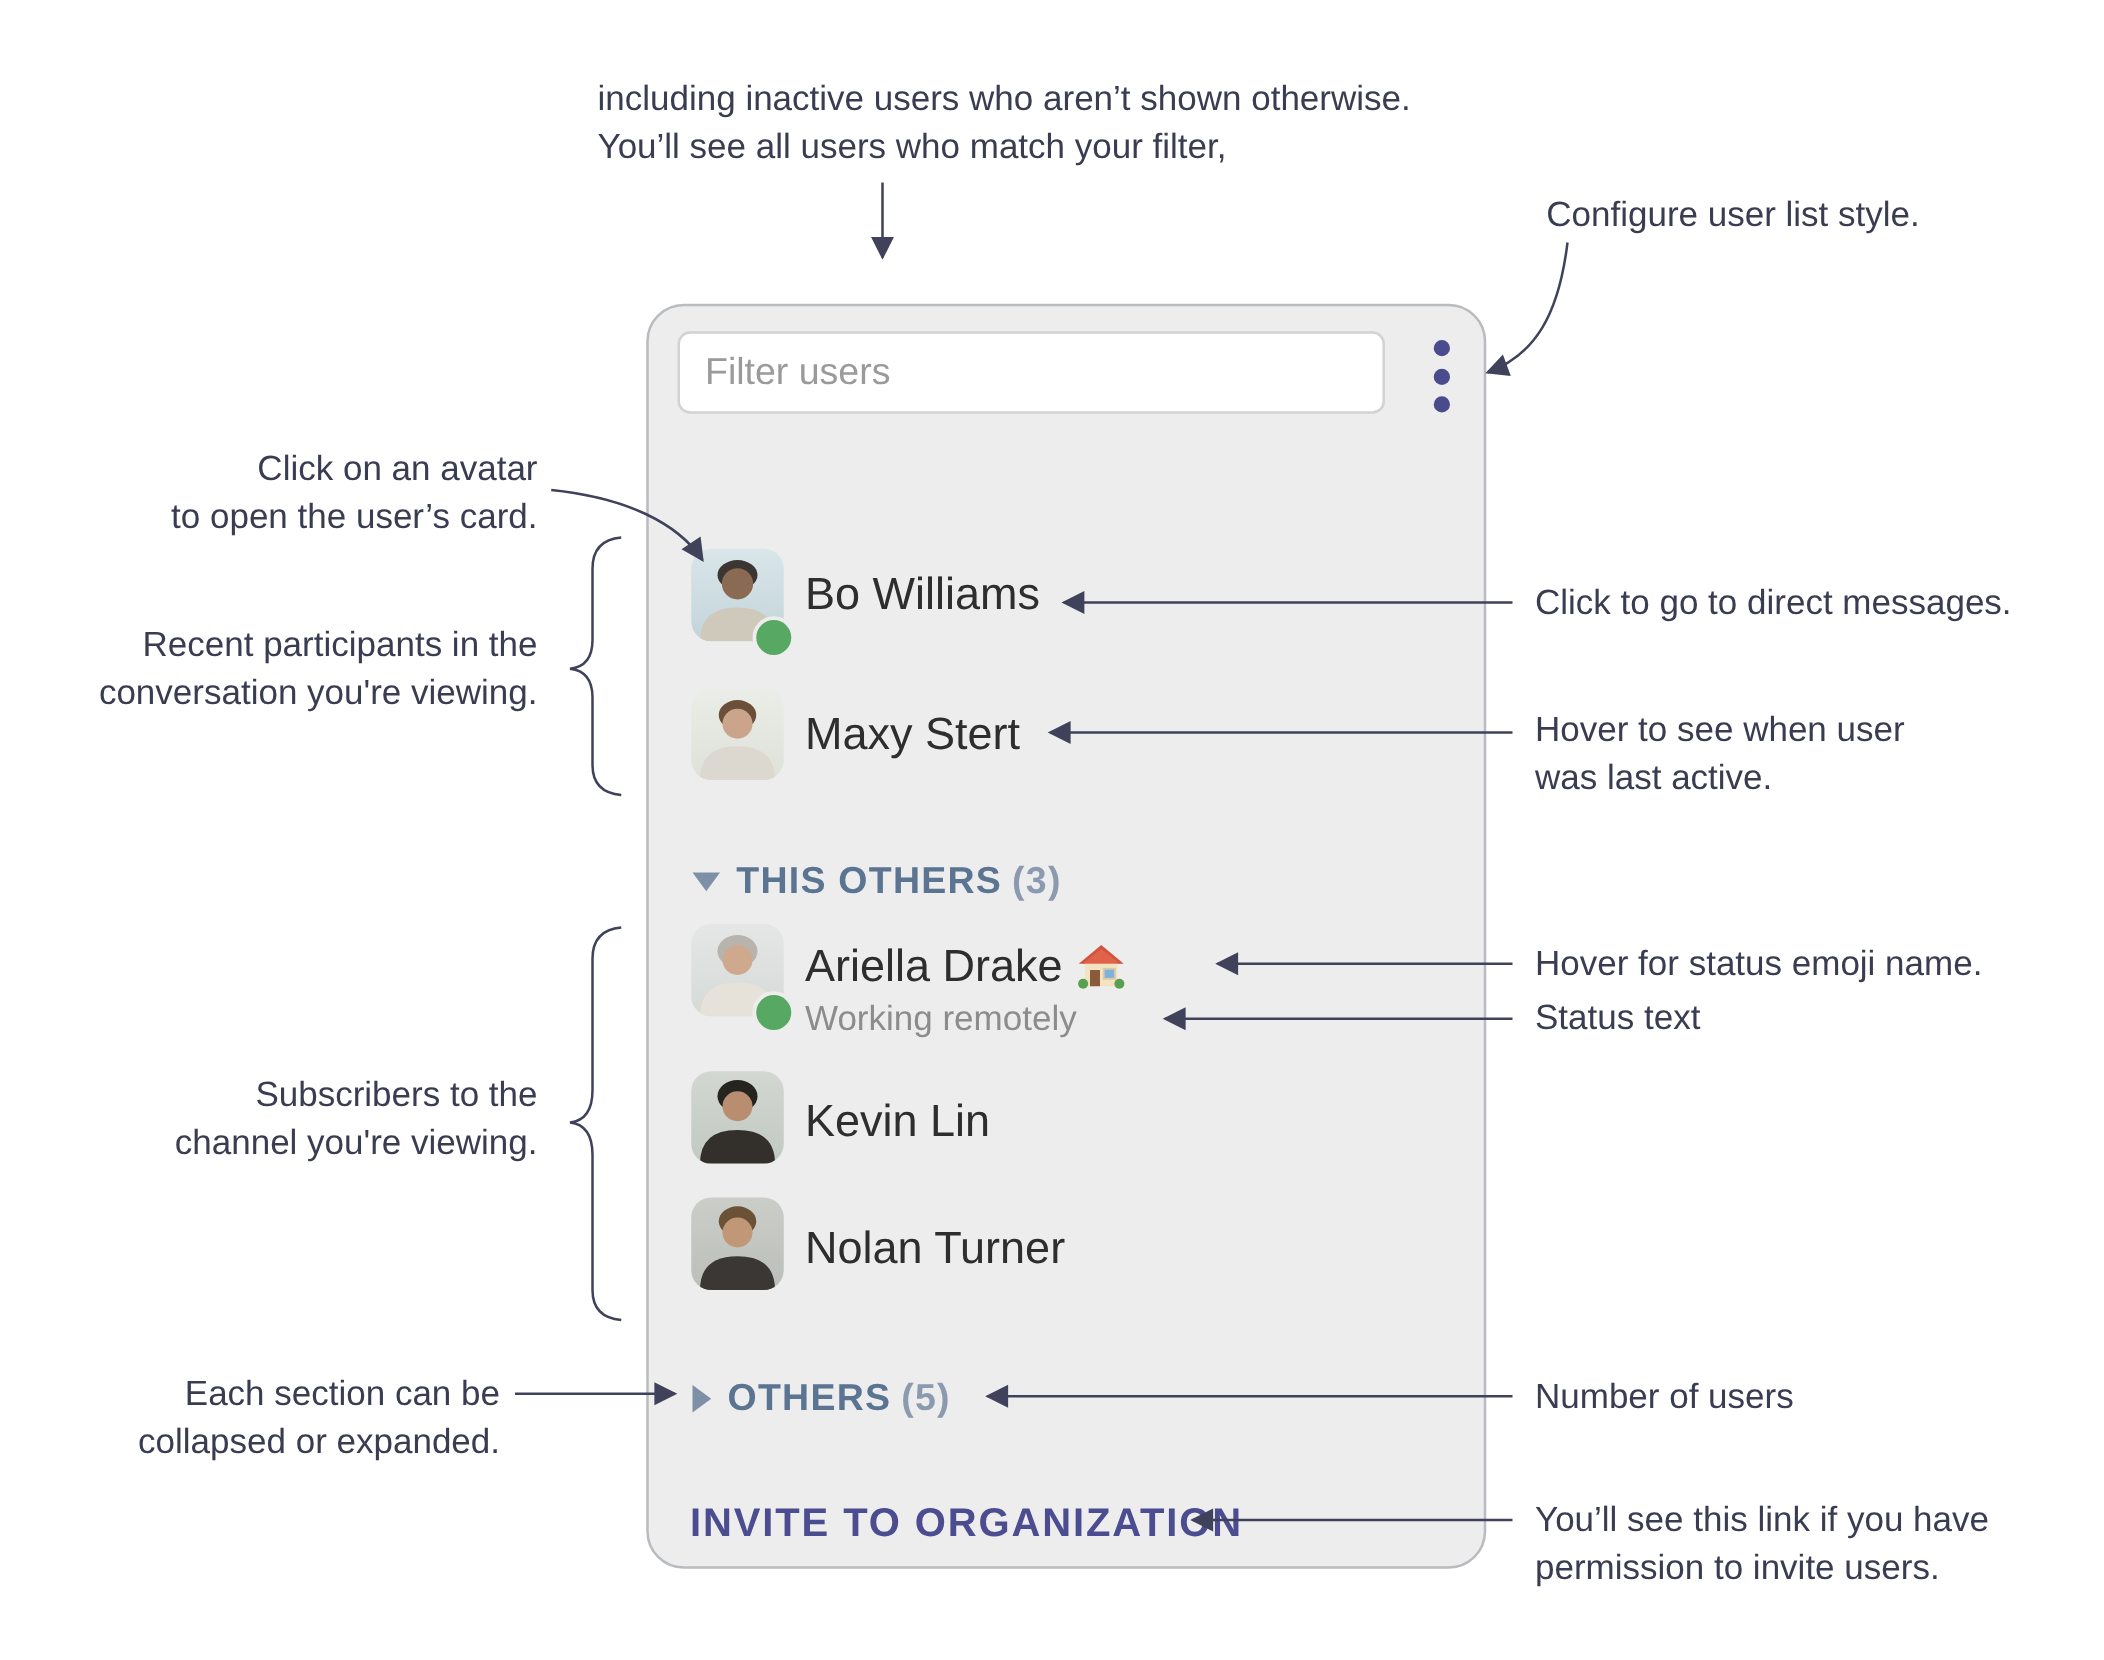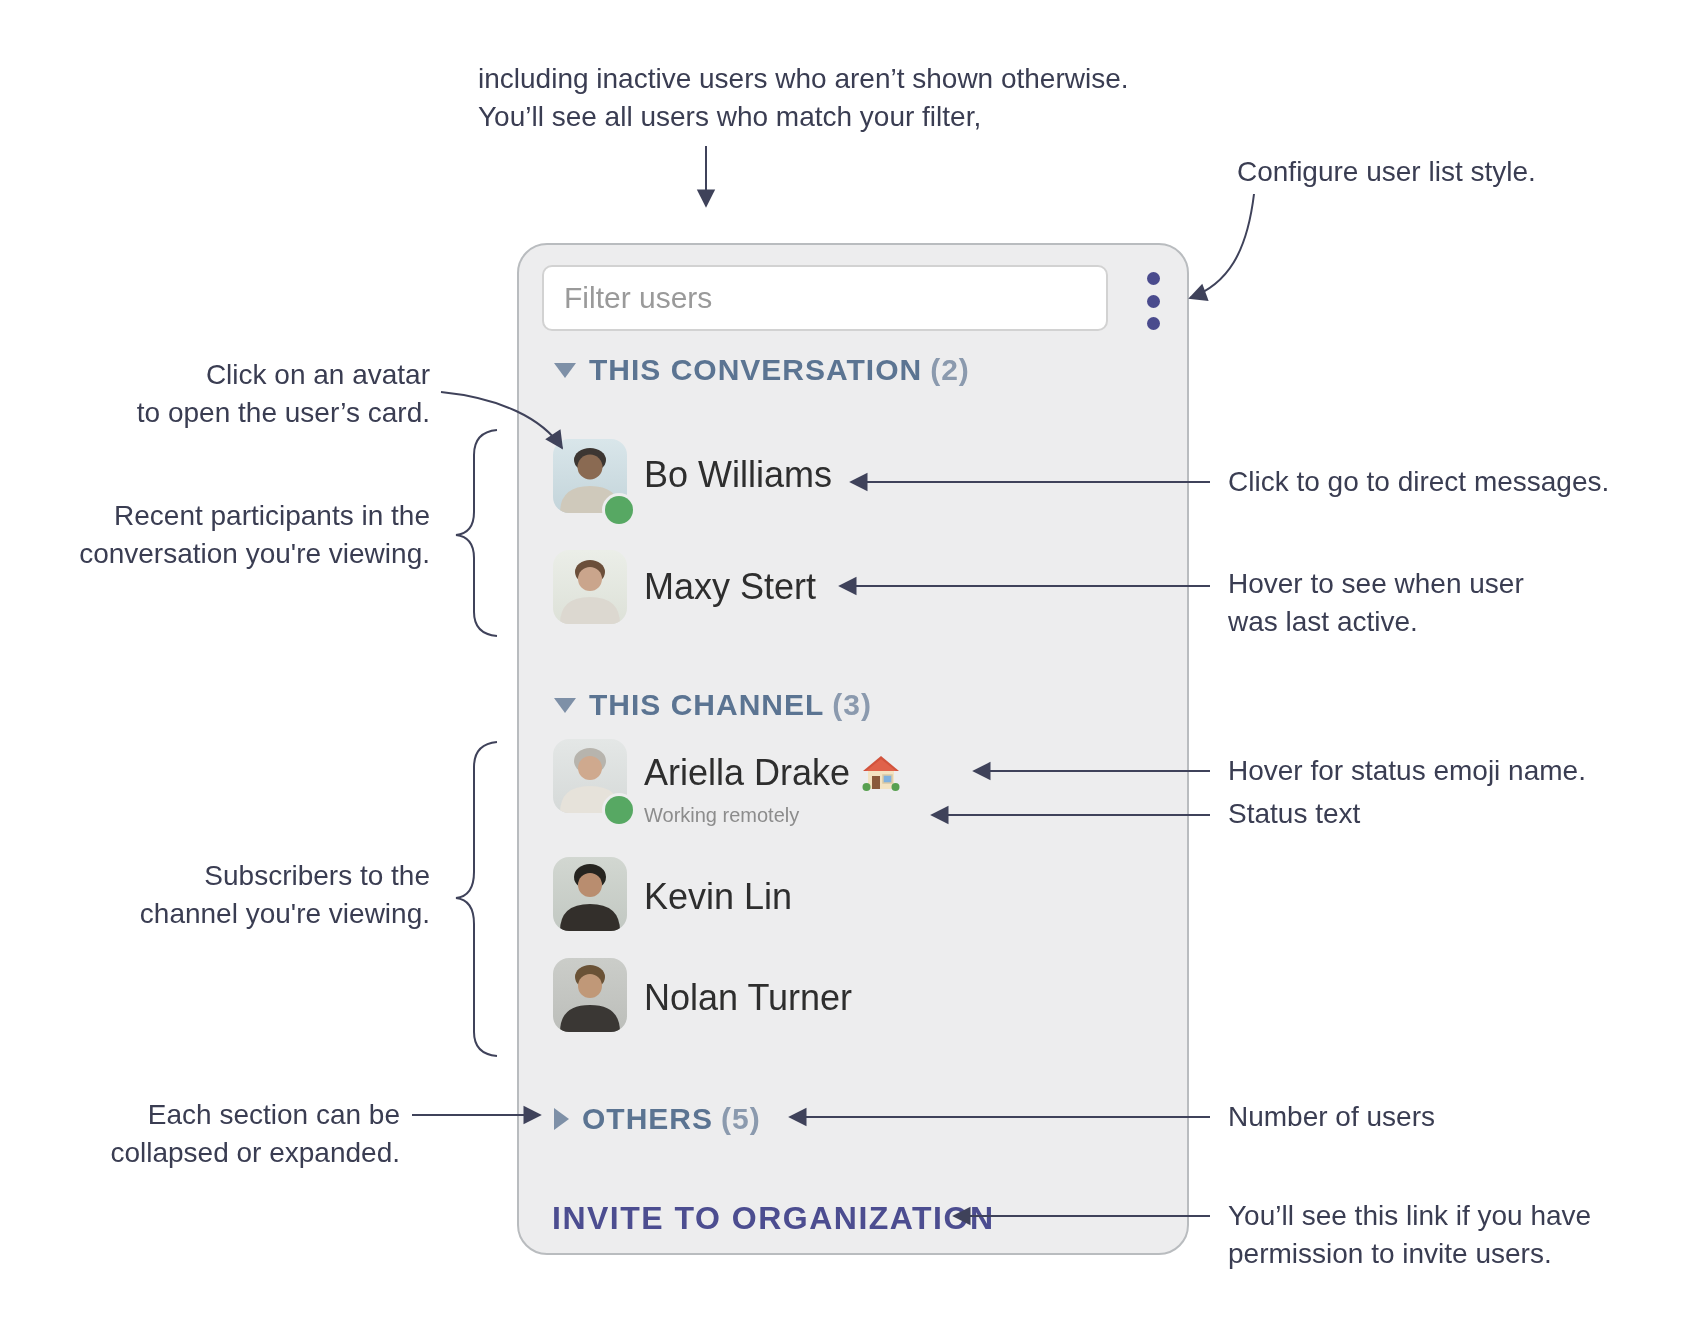--- a/index.html
+++ b/index.html
@@ -45,21 +45,21 @@
     position:absolute;left:34px;width:74px;height:74px;border-radius:16px;
     overflow:hidden;cursor:pointer;
   }
   .av svg{display:block;}
   .uname{
     position:absolute;left:125px;height:44px;display:flex;align-items:center;
     font-size:36px;color:#2e2e2e;cursor:pointer;white-space:nowrap;
   }
   .ustatus{
     position:absolute;left:125px;height:30px;display:flex;align-items:center;
-    font-size:20px;color:#8c8c8c;white-space:nowrap;
+    font-size:28px;color:#8c8c8c;white-space:nowrap;
   }
   .dot{
     position:absolute;left:86px;width:28px;height:28px;border-radius:50%;
     background:#57a863;box-shadow:0 0 0 3px #ededee;
   }
   .emoji{margin-left:12px;display:flex;align-items:center;}
   .invite{
     position:absolute;left:33px;top:953px;height:40px;display:flex;align-items:center;
     font-size:32px;font-weight:bold;letter-spacing:1.5px;color:#4c4d90;cursor:pointer;
     white-space:nowrap;
@@ -118,25 +118,20 @@
 <div class="panel">
 
   <input class="filter" type="text" placeholder="Filter users" style="">
 
   <div class="kebab">
     <i></i>
       <i></i>
       <i></i>
   </div>
 
-  <div class="sect" style="top:107px;">
-    <span class="tri-down"></span>
-    <span class="lbl">THIS CONVERSATION</span>
-    <span class="cnt">(2)</span>
-  </div>
 
   <div class="av" style="top:194px;background:linear-gradient(180deg,#d9e6ea,#c3d4da);">
     <svg width="74" height="74" viewBox="0 0 74 74">
       <ellipse cx="37" cy="21" rx="16" ry="12" fill="#3c3632"></ellipse>
       <circle cx="37" cy="28" r="12.5" fill="#8a6a52"></circle>
       <path d="M7 74 Q7 47 37 47 Q67 47 67 74 Z" fill="#cfc9bb"></path>
     </svg>
   </div>
   <div class="dot" style="top:251px;"></div>
   <div class="uname" style="top:208px;">Bo Williams</div>
@@ -145,21 +140,21 @@
     <svg width="74" height="74" viewBox="0 0 74 74">
       <ellipse cx="37" cy="22" rx="15" ry="12" fill="#6b4f3a"></ellipse>
       <circle cx="37" cy="29" r="12" fill="#caa58c"></circle>
       <path d="M7 74 Q7 47 37 47 Q67 47 67 74 Z" fill="#dcd8d0"></path>
     </svg>
   </div>
   <div class="uname" style="top:320px;">Maxy Stert</div>
 
   <div class="sect" style="top:442px;">
     <span class="tri-down"></span>
-    <span class="lbl">THIS CHANNEL</span>
+    <span class="lbl">THIS OTHERS</span>
     <span class="cnt">(3)</span>
   </div>
 
   <div class="av" style="top:494px;background:linear-gradient(180deg,#e4e7e6,#d5d9d8);">
     <svg width="74" height="74" viewBox="0 0 74 74">
       <ellipse cx="37" cy="22" rx="16" ry="13" fill="#b7b4ad"></ellipse>
       <circle cx="37" cy="29" r="12" fill="#cfa98e"></circle>
       <path d="M7 74 Q7 47 37 47 Q67 47 67 74 Z" fill="#e6e2da"></path>
     </svg>
   </div>

